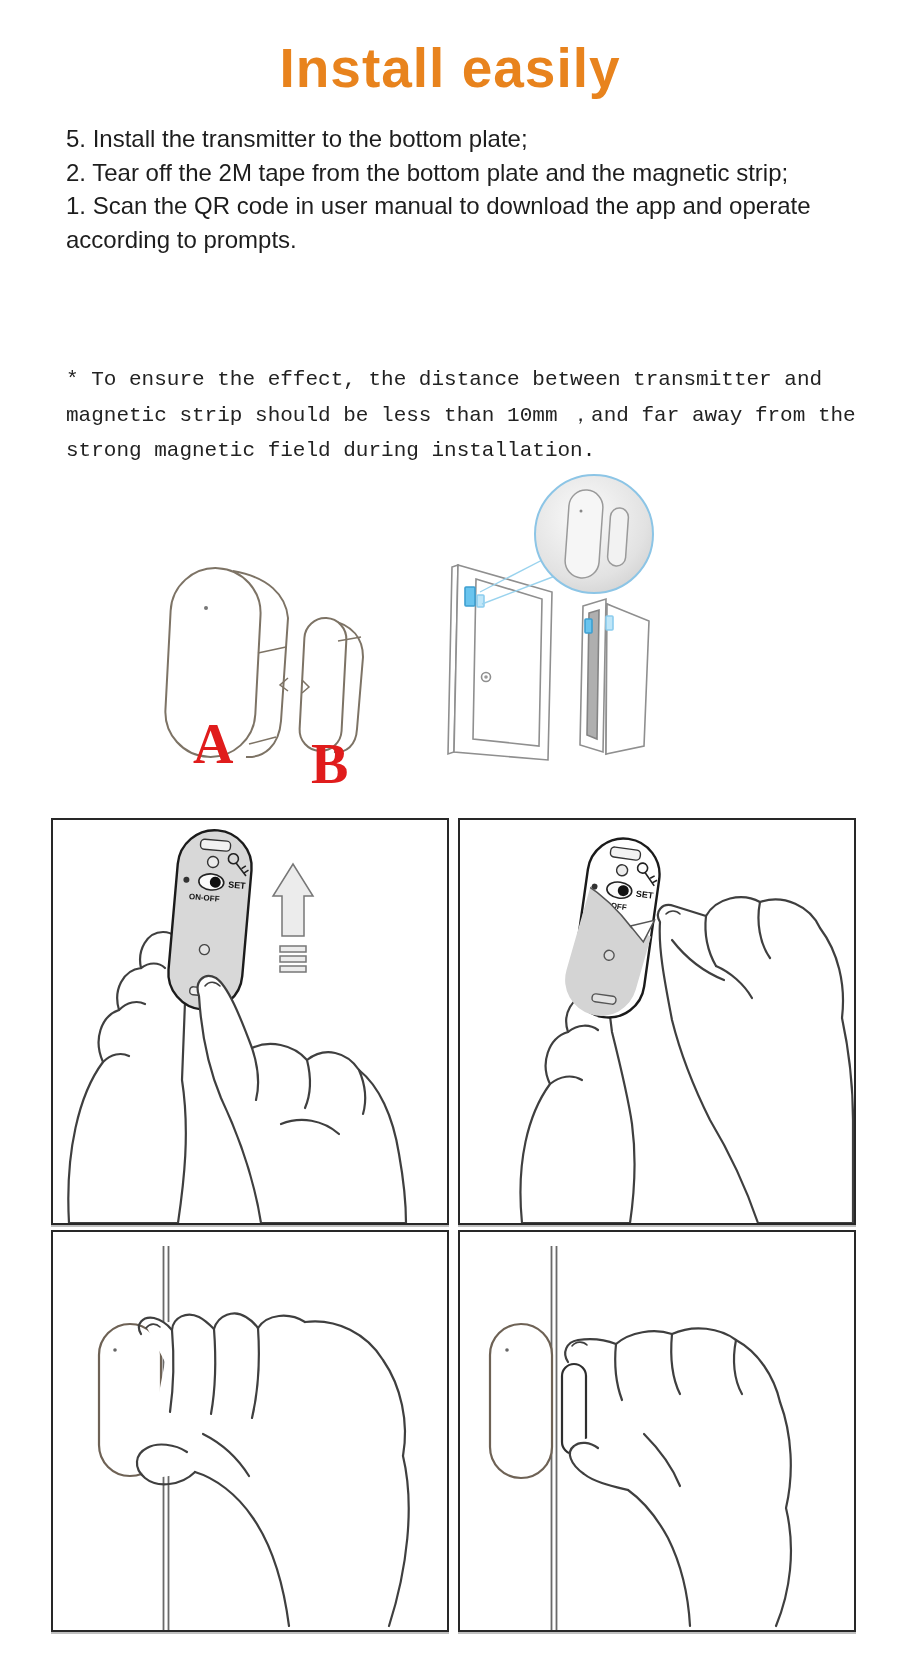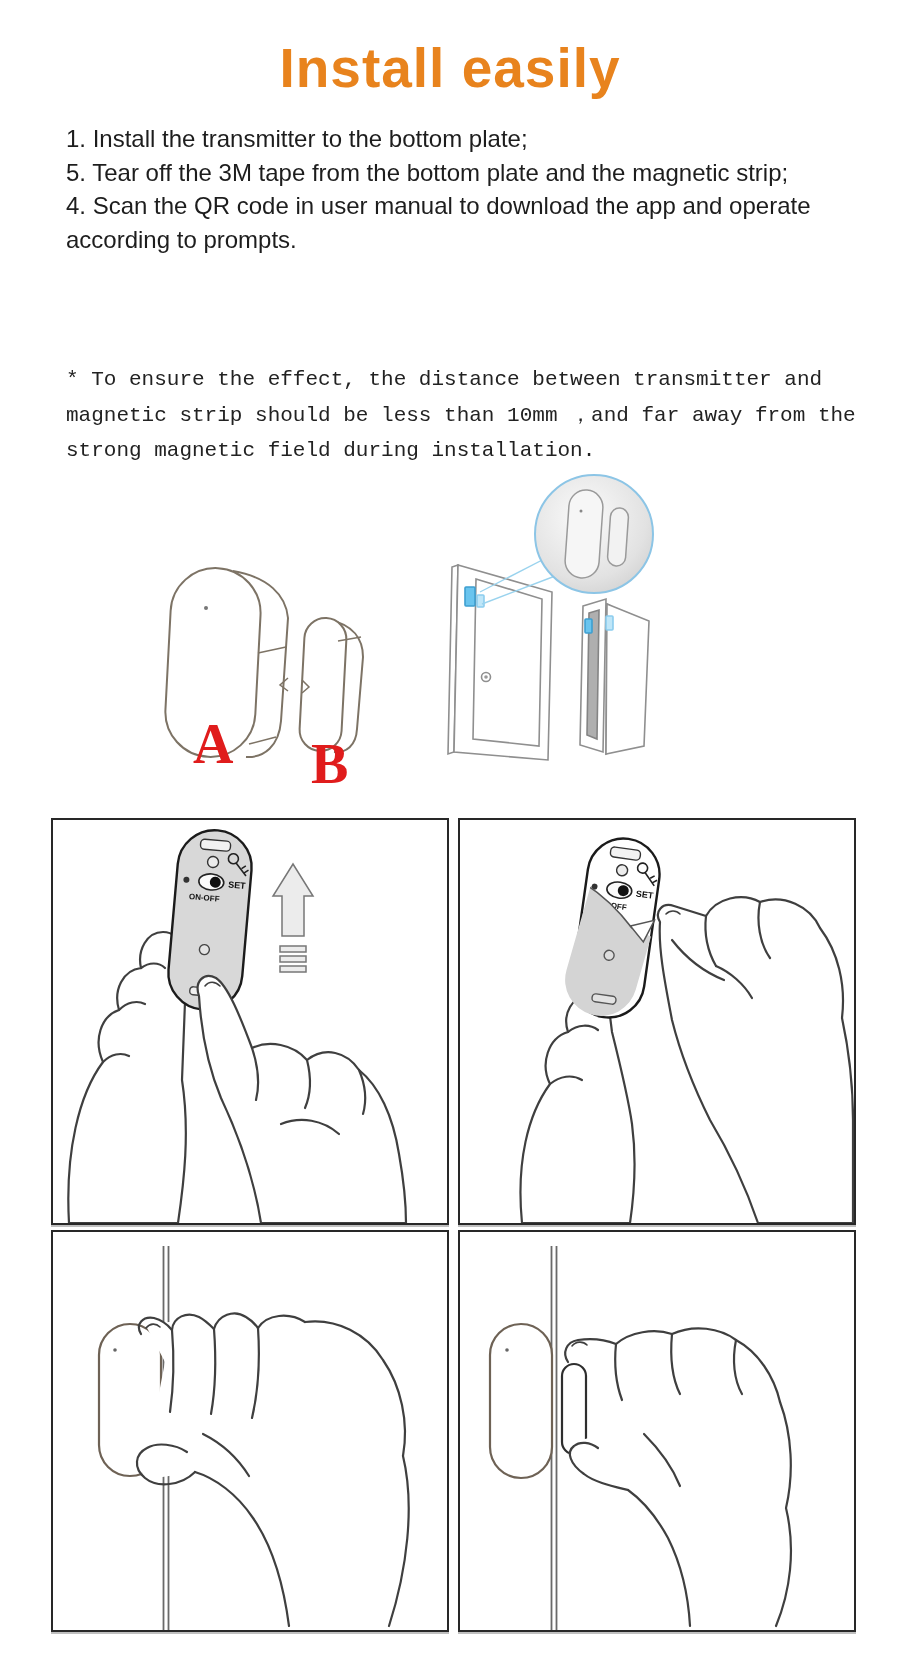--- a/index.html
+++ b/index.html
@@ -24,23 +24,23 @@
   svg text.devlbl{font-family:"Liberation Sans",sans-serif;font-weight:bold;fill:#111;}
 </style>
 </head>
 <body>
 
 <div id="page">
 
   <div class="title">Install easily</div>
 
   <div class="steps">
-    <p>1. Install the transmitter to the bottom plate;</p>
-    <p>5. Tear off the 3M tape from the bottom plate and the magnetic strip;</p>
-    <p>4. Scan the QR code in user manual to download the app and operate according to prompts.</p>
+    <p>5. Install the transmitter to the bottom plate;</p>
+    <p>2. Tear off the 2M tape from the bottom plate and the magnetic strip;</p>
+    <p>1. Scan the QR code in user manual to download the app and operate according to prompts.</p>
   </div>
 
   <div class="note">* To ensure the effect, the distance between transmitter and magnetic strip should be less than 10mm ，and far away from the strong magnetic field during installation.</div>
 
   <svg class="midfig" viewBox="0 0 900 350">
     <defs>
       <radialGradient id="gradCircle" cx="42%" cy="36%" r="75%">
         <stop offset="0%" stop-color="#fbfbfb"></stop>
         <stop offset="70%" stop-color="#e2e2e2"></stop>
         <stop offset="100%" stop-color="#cfcfcf"></stop>

